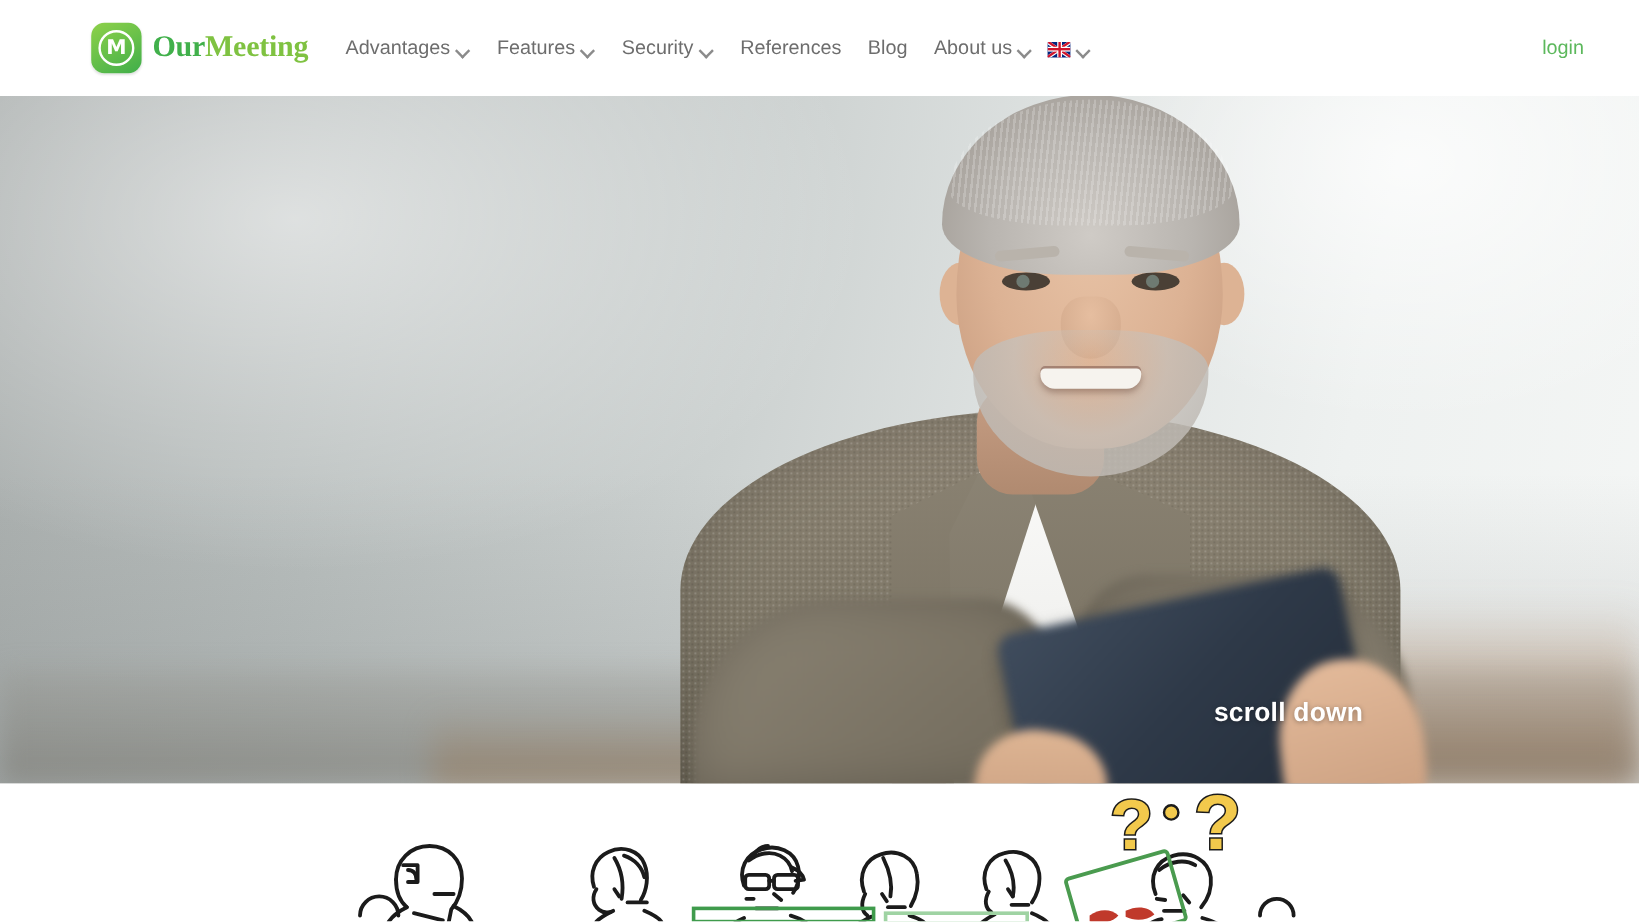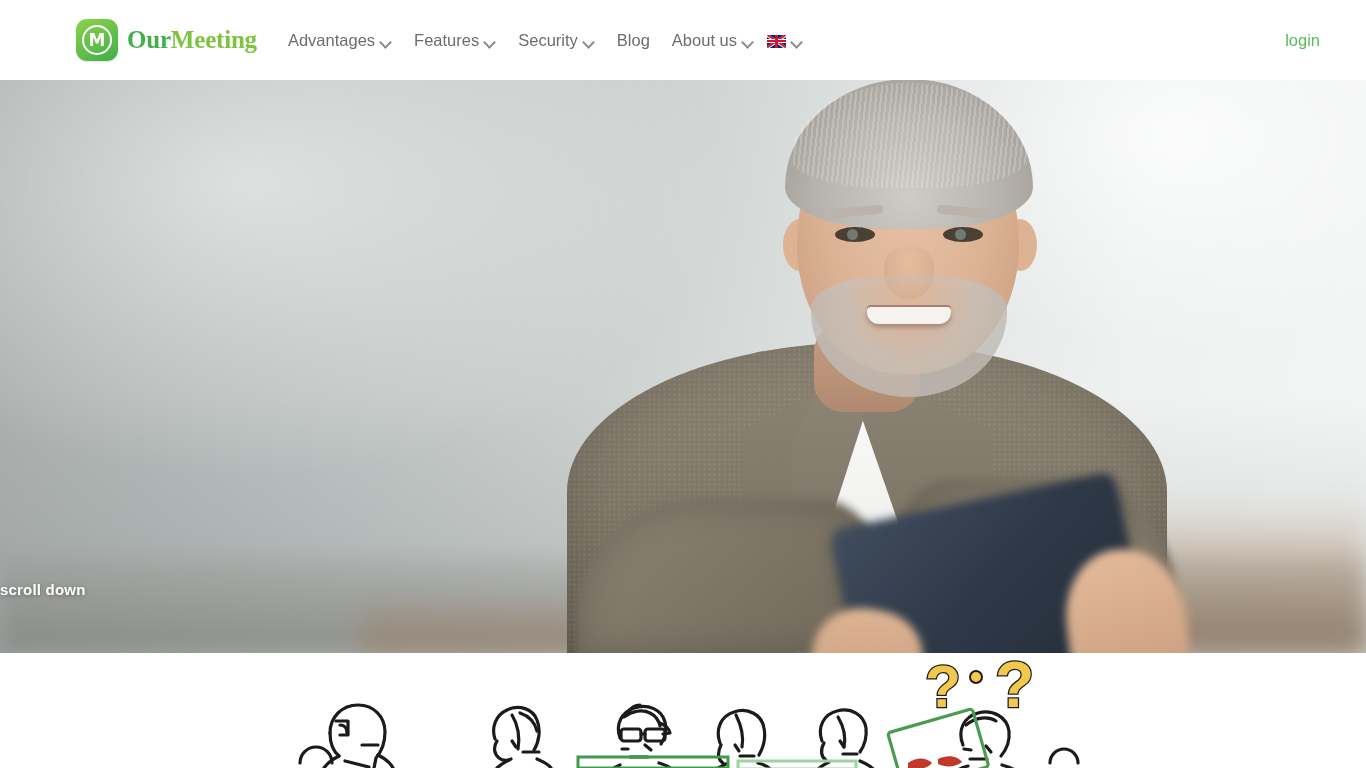--- a/index.html
+++ b/index.html
@@ -230,22 +230,22 @@
     background:linear-gradient(170deg,#e0b795,#c2977a);
     border-radius:46% 44% 40% 40%;
     transform:rotate(10deg);
   }
   .blur-soft{ filter:blur(4px); }
   .blur-more{ filter:blur(7px); }
 
   
   .scrolldown{
     position:absolute; left:0; top:502px; width:1136px;
-    text-align:left;
-    color:#ffffff; font-size:15px; font-weight:bold;
+    text-align:right;
+    color:#ffffff; font-size:22px; font-weight:bold;
     letter-spacing:.2px;
     text-shadow:0 1px 4px rgba(0,0,0,.35);
     z-index:10; cursor:pointer;
   }
 
   
   .section2{
     position:absolute; top:653px; left:0; width:1366px; height:115px;
     background:#ffffff; overflow:hidden;
   }
@@ -277,20 +277,23 @@
     <div class="nav-item">
       <span>Features</span>
       <i class="chev"></i>
     </div>
 
     <div class="nav-item">
       <span>Security</span>
       <i class="chev"></i>
     </div>
 
+    <div class="nav-item">
+      <span>References</span>
+    </div>
 
 
     <div class="nav-item">
       <span>Blog</span>
     </div>
 
     <div class="nav-item">
       <span>About us</span>
       <i class="chev"></i>
     </div>

